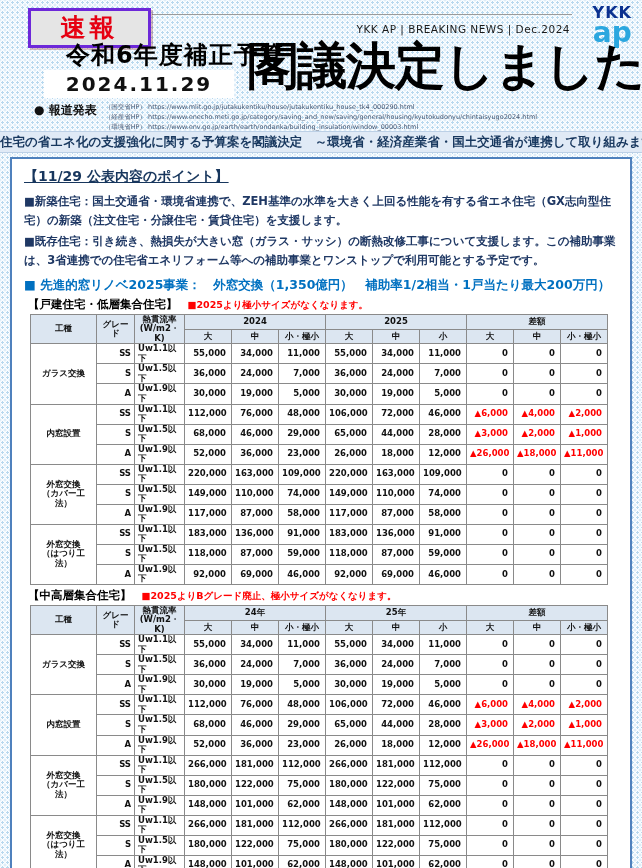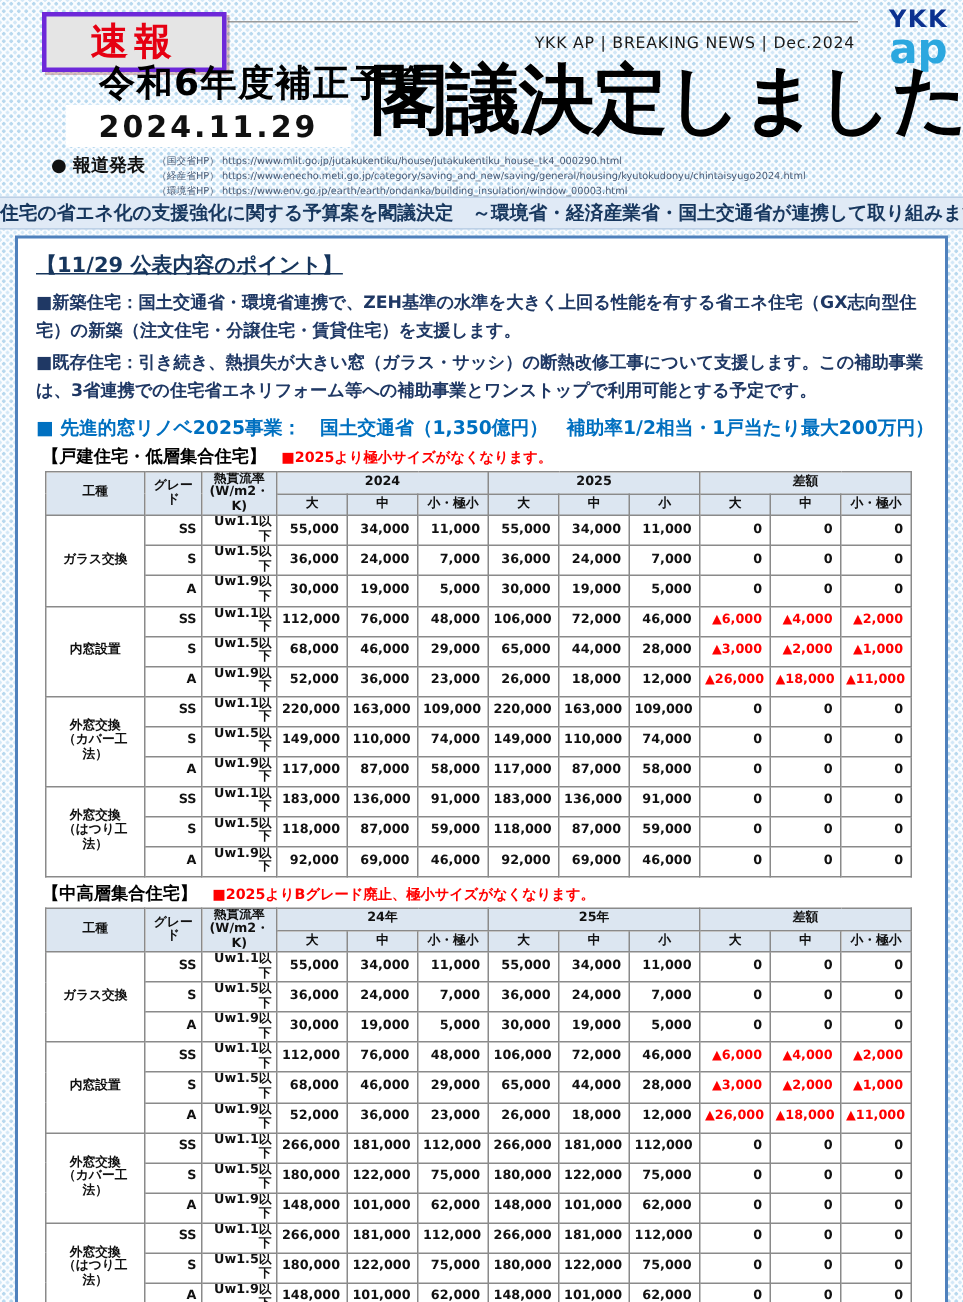--- a/index.html
+++ b/index.html
@@ -48,21 +48,21 @@
   .cap { font-size:11.5px; font-weight:bold; color:#000; }
   .note { font-size:9.5px; font-weight:bold; color:#ff0000; margin-left:10px; }
 
   
   table.subsidy { border-collapse:collapse; table-layout:fixed; width:577px; margin-left:6px;
                   font-size:8.5px; font-weight:bold; border:1.6px solid #444; }
   .subsidy th, .subsidy td { border:1px solid #8a8a8a; height:12px; line-height:1.12; padding:0 3px; overflow:hidden; }
   .subsidy th { background:#dce6f1; text-align:center; font-size:8.5px; }
   .subsidy td.kind { text-align:center; }
   .subsidy td.grade { text-align:right; }
-  .subsidy td.uv { text-align:right; }
+  .subsidy td.uv { text-align:left; }
   .subsidy td.num { text-align:right; padding-right:5px; }
   .subsidy td.neg { color:#ff0000; }
   .subsidy .csep { border-left:1.6px solid #444; }
   .subsidy tr.gfirst td { border-top:1.6px solid #444; }
 </style>
 </head>
 <body>
 
 <div class="header">
   <div class="top-rule"></div>
@@ -85,21 +85,21 @@
   </div>
 </div>
 
 <div class="banner">住宅の省エネ化の支援強化に関する予算案を閣議決定　～環境省・経済産業省・国土交通省が連携して取り組みます～</div>
 
 <div class="main-box">
   <div class="points-heading">【11/29 公表内容のポイント】</div>
   <div class="point">■新築住宅：国土交通省・環境省連携で、ZEH基準の水準を大きく上回る性能を有する省エネ住宅（GX志向型住宅）の新築（注文住宅・分譲住宅・賃貸住宅）を支援します。</div>
   <div class="point">■既存住宅：引き続き、熱損失が大きい窓（ガラス・サッシ）の断熱改修工事について支援します。この補助事業は、3省連携での住宅省エネリフォーム等への補助事業とワンストップで利用可能とする予定です。</div>
 
-  <div class="prog-heading">■ 先進的窓リノベ2025事業：　国土交通省（1,350億円）　補助率1/2相当・1戸当たり最大200万円）</div>
+  <div class="prog-heading">■ 先進的窓リノベ2025事業：　外窓交換（1,350億円）　補助率1/2相当・1戸当たり最大200万円）</div>
 
   <div class="cap-row">
     <span class="cap">【戸建住宅・低層集合住宅】</span>
     <span class="note">■2025より極小サイズがなくなります。</span>
   </div>
   <div id="subsidy-mount-0">
       <table class="subsidy">
         <colgroup>
           <col style="width: 66px;">
           <col style="width: 38px;">

